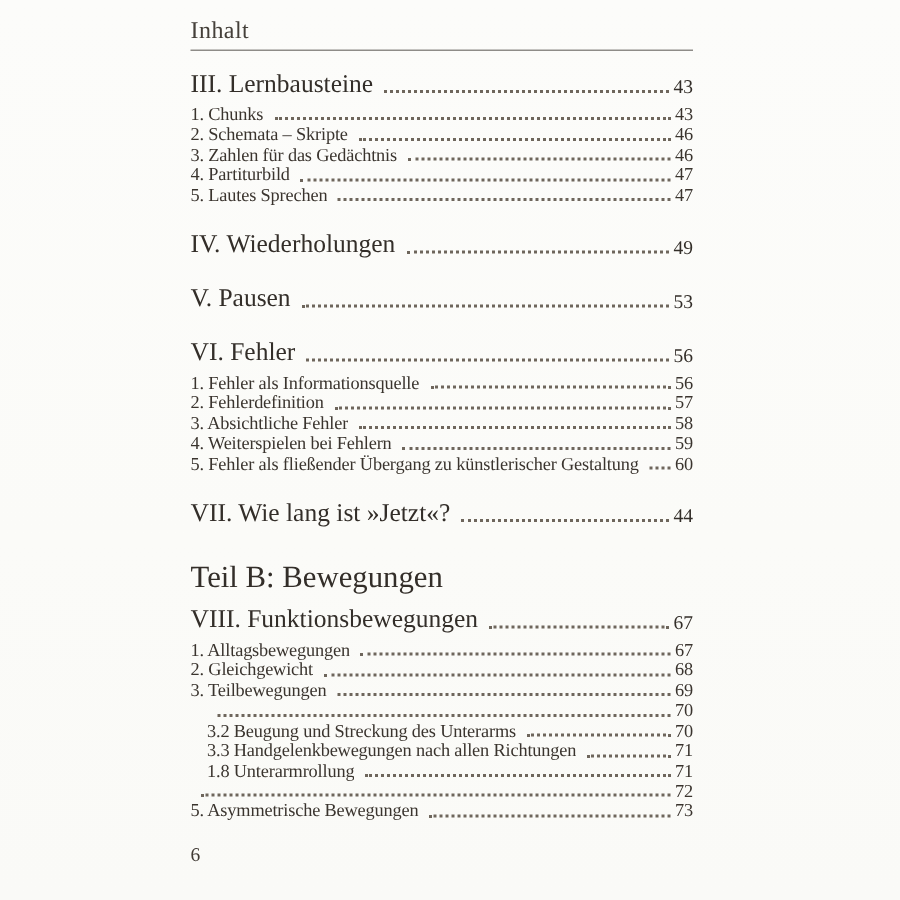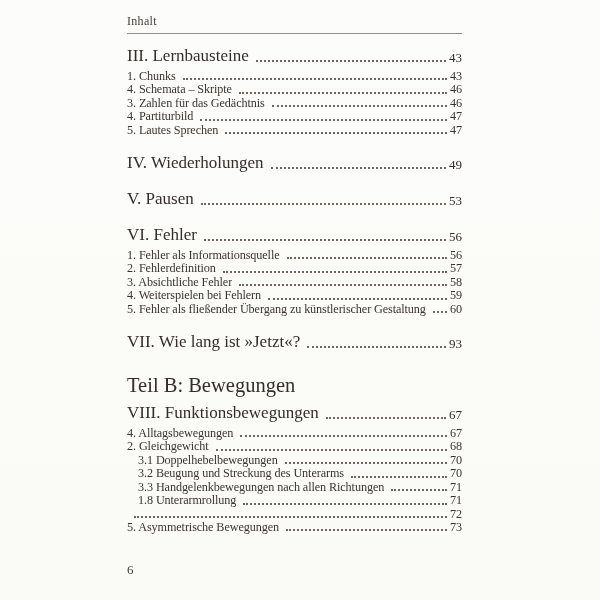--- a/index.html
+++ b/index.html
@@ -19,21 +19,21 @@
     background: linear-gradient(180deg, #fcfcfa 0%, #fbfbf8 60%, #fafaf7 100%);
     box-sizing: border-box;
   }
   .content {
     position: absolute;
     left: 127px;
     top: 14px;
     width: 335px;
   }
   .running-header {
-    font-size: 12px;
+    font-size: 16px;
     letter-spacing: 0.3px;
     color: #45403a;
     line-height: 14px;
   }
   .header-rule {
     border: none;
     border-top: 1.6px solid #8e8c88;
     margin: 5px 0 0 0;
   }
   .toc { margin-top: 9px; }
@@ -100,21 +100,21 @@
         <span class="dots"></span>
         <span class="pg">43</span>
       </div>
 
       <div class="row item">
         <span class="lbl">1. Chunks</span>
         <span class="dots"></span>
         <span class="pg">43</span>
       </div>
       <div class="row item">
-        <span class="lbl">4. Schemata – Skripte</span>
+        <span class="lbl">2. Schemata – Skripte</span>
         <span class="dots"></span>
         <span class="pg">46</span>
       </div>
       <div class="row item">
         <span class="lbl">3. Zahlen für das Gedächtnis</span>
         <span class="dots"></span>
         <span class="pg">46</span>
       </div>
       <div class="row item">
         <span class="lbl">4. Partiturbild</span>
@@ -167,44 +167,48 @@
       </div>
       <div class="row item">
         <span class="lbl">5. Fehler als fließender Übergang zu künstlerischer Gestaltung</span>
         <span class="dots"></span>
         <span class="pg">60</span>
       </div>
 
       <div class="row chapter gap-lg">
         <span class="lbl">VII. Wie lang ist »Jetzt«?</span>
         <span class="dots"></span>
-        <span class="pg">93</span>
+        <span class="pg">44</span>
       </div>
 
       <div class="part">Teil B: Bewegungen</div>
 
       <div class="row chapter" style="margin-top:4px;">
         <span class="lbl">VIII. Funktionsbewegungen</span>
         <span class="dots"></span>
         <span class="pg">67</span>
       </div>
 
       <div class="row item">
-        <span class="lbl">4. Alltagsbewegungen</span>
+        <span class="lbl">1. Alltagsbewegungen</span>
         <span class="dots"></span>
         <span class="pg">67</span>
       </div>
       <div class="row item">
         <span class="lbl">2. Gleichgewicht</span>
         <span class="dots"></span>
         <span class="pg">68</span>
       </div>
-
-      <div class="row sub">
-        <span class="lbl">3.1 Doppelhebelbewegungen</span>
+      <div class="row item">
+        <span class="lbl">3. Teilbewegungen</span>
+        <span class="dots"></span>
+        <span class="pg">69</span>
+      </div>
+
+      <div class="row sub">
         <span class="dots"></span>
         <span class="pg">70</span>
       </div>
       <div class="row sub">
         <span class="lbl">3.2 Beugung und Streckung des Unterarms</span>
         <span class="dots"></span>
         <span class="pg">70</span>
       </div>
       <div class="row sub">
         <span class="lbl">3.3 Handgelenkbewegungen nach allen Richtungen</span>

